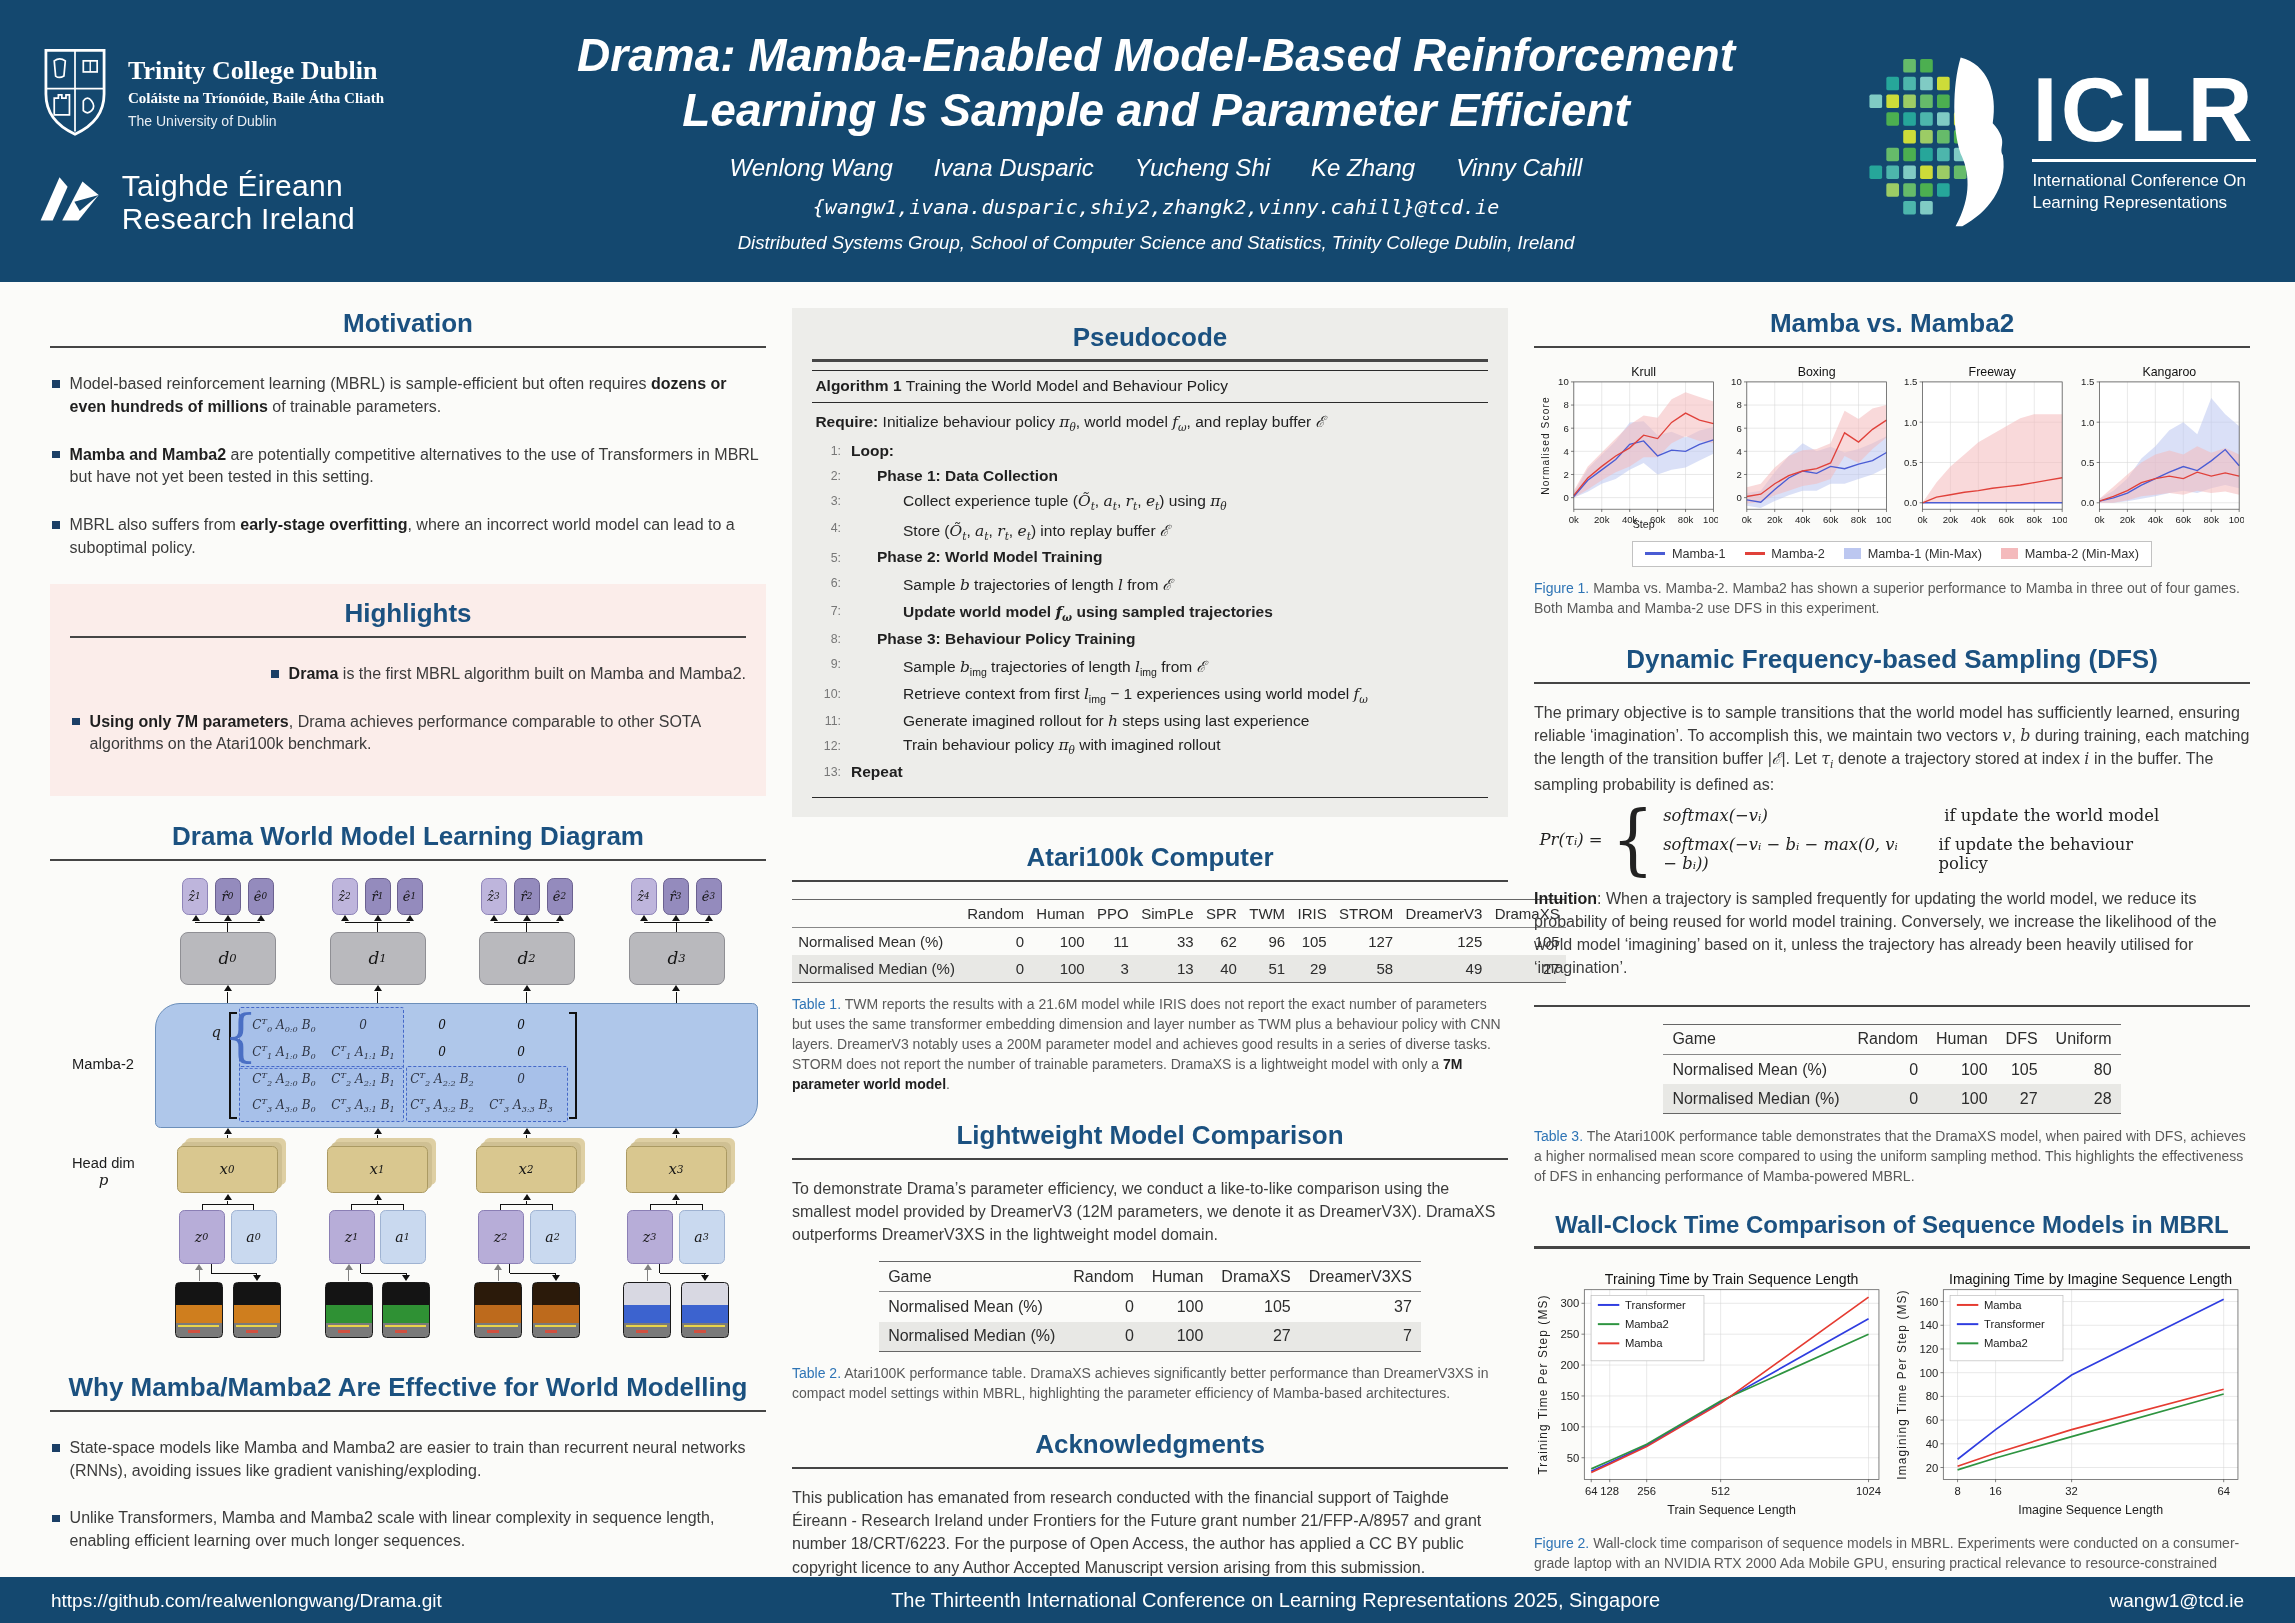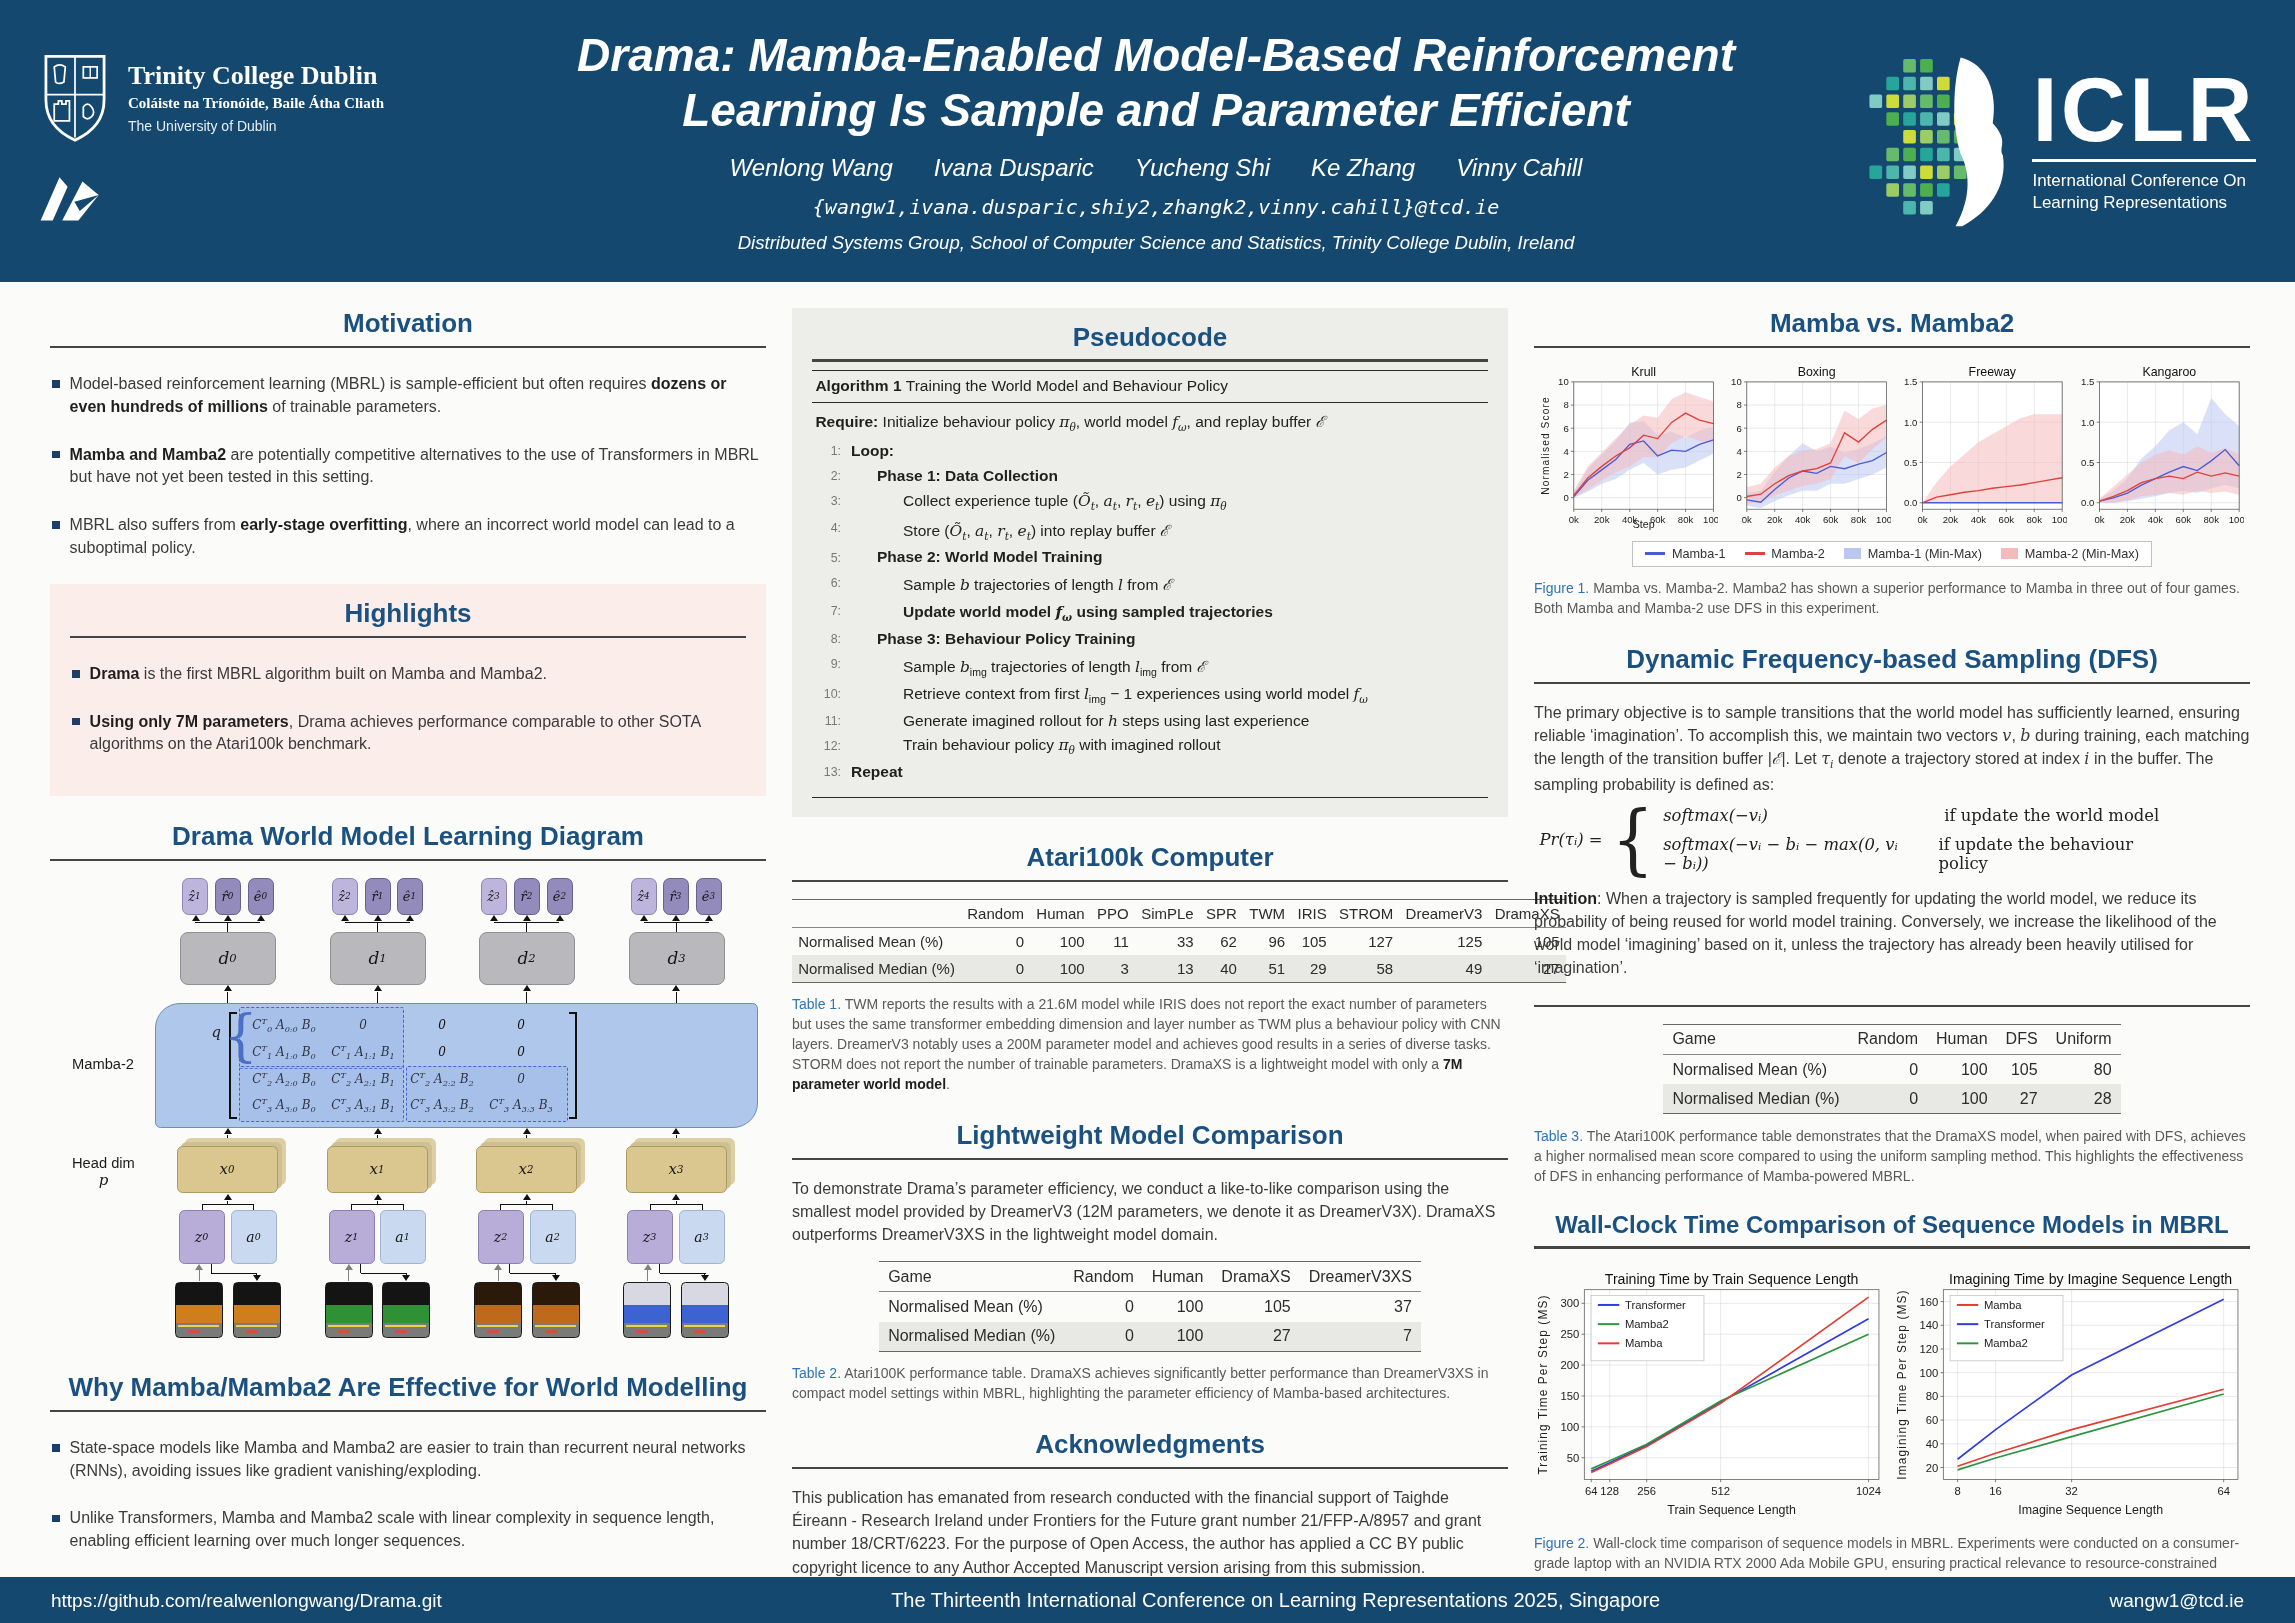--- a/index.html
+++ b/index.html
@@ -24,21 +24,21 @@
   .iclr-stack{color:#fff;}
   .iclr-word{font-size:90px;font-weight:bold;letter-spacing:3.4px;line-height:.95;}
   .iclr-rule{height:3.4px;background:#fff;margin:5.6px 0 8px;}
   .iclr-sub{font-size:17px;line-height:1.3;}
   
   .cols{display:flex;gap:26px;padding:26px 50px 0;box-sizing:border-box;}
   .col{width:716px;flex:none;}
   .sec{margin-bottom:25px;}
   .sec-title{font-size:26px;font-weight:bold;color:#1B5180;text-align:center;margin:0 0 6.8px;}
   .sec-rule{height:2.3px;background:#454545;border:none;margin:0 0 17px;}
-  .bullet{display:flex;margin:25px 0;font-size:16px;line-height:1.42;}
+  .bullet{display:flex;margin:25px 0;font-size:16px;line-height:1.42;justify-content:flex-end;}
   .sq{flex:0 0 7.3px;height:7.3px;background:#1B3F66;margin:7.3px 10px 0 2.3px;}
   .bseg{font-weight:bold;color:#1f1f1f;}
   .iseg{font-style:italic;font-family:"DejaVu Serif",serif;}
   .blue{color:#2E74B5;}
   sub,sup{font-size:68%;}
   .panel-pink{background:#FBEDEA;padding:13.5px 20px 14.7px;}
   .panel-gray{background:#EDEDEA;padding:13.5px 20px 19px;}
   .ptext{font-size:16px;line-height:1.45;margin:0;}
   .cap{font-size:14px;color:#5a5a5a;line-height:1.42;margin-top:12.4px;}
   
@@ -130,20 +130,24 @@
           <div class="tcd-i">Coláiste na Tríonóide, Baile Átha Cliath</div>
           <div class="tcd-u">The University of Dublin</div>
         </div>
       </div>
       <div class="ri-row">
         <svg width="68" height="54" viewBox="0 0 100 80">
           <polygon points="2,66 30,2 42,16 20,66" fill="#fff"></polygon>
           <polygon points="34,66 64,8 88,28 58,66" fill="#fff"></polygon>
           <polygon points="52,38 88,28 60,52" fill="#14486F"></polygon>
         </svg>
+        <div class="ri-text">
+          <div>Taighde Éireann</div>
+          <div>Research Ireland</div>
+        </div>
       </div>
     </div>
     <div class="hdr-center">
       <div class="t1">
         <div>Drama: Mamba-Enabled Model-Based Reinforcement</div>
         <div>Learning Is Sample and Parameter Efficient</div>
       </div>
       <div class="authors" id="authors">
           <span>Wenlong Wang</span>
           <span>Ivana Dusparic</span>

